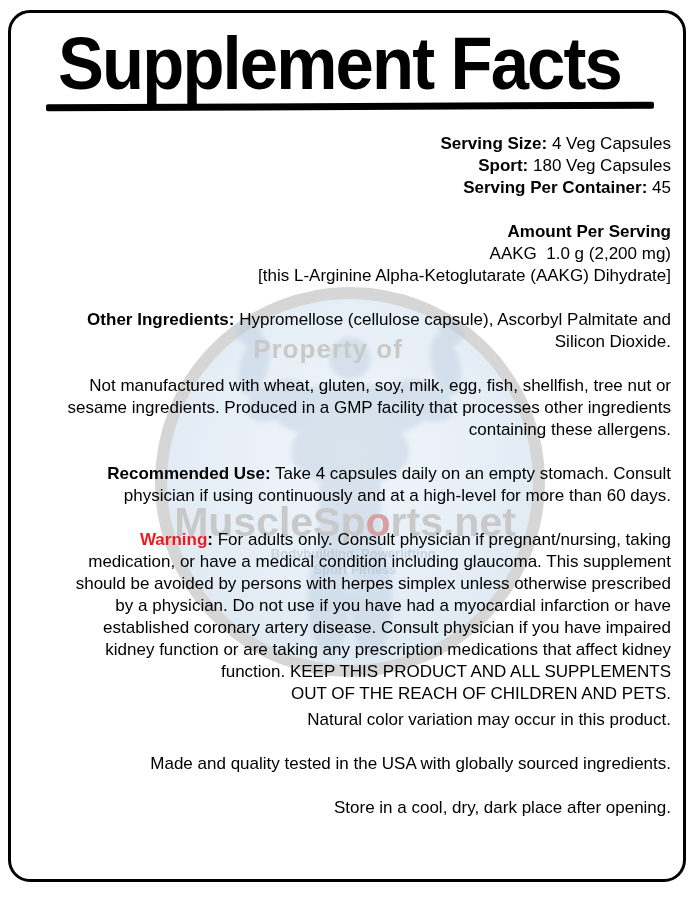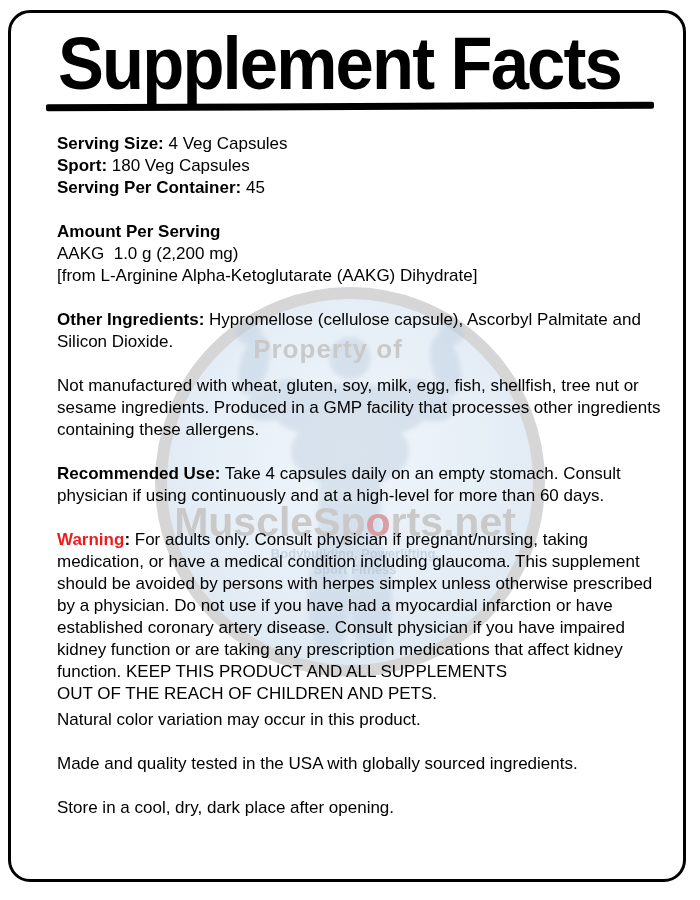--- a/index.html
+++ b/index.html
@@ -4,21 +4,21 @@
 <style>
   html,body{margin:0;padding:0;background:#ffffff;}
   body{font-family:"Liberation Sans","DejaVu Sans",sans-serif;}
   .sheet{position:relative;width:700px;height:900px;background:#ffffff;overflow:hidden;}
   .frame{position:absolute;left:8px;top:10px;width:678px;height:872px;border:3px solid #000;border-radius:22px;box-sizing:border-box;z-index:3;pointer-events:none;}
   h1.title{position:absolute;left:58px;top:27px;margin:0;z-index:2;
     font-size:74px;font-weight:bold;line-height:1;letter-spacing:-2px;color:#000;
     transform:scaleX(0.93);transform-origin:left top;white-space:nowrap;}
   .rule{position:absolute;left:46px;top:103px;width:608px;height:7px;background:#000;border-radius:2px;transform:rotate(-0.25deg);z-index:2;}
   .content{position:absolute;left:57px;top:133px;width:614px;z-index:2;
-    font-size:17px;line-height:22px;color:#000;}
+    font-size:17px;line-height:22px;color:#000;text-align:right;}
   .block{margin:0 0 22px 0;}
   .block.warning{margin-bottom:4px;}
   .line{display:block;}
   .pre-space{white-space:pre;}
   .warn-label{color:#ee1b1e;font-weight:bold;}
   .warning-text{white-space:pre-line;}
   b{font-weight:bold;}
 
   
   .watermark{position:absolute;inset:0;z-index:1;}
@@ -75,21 +75,21 @@
 
     <div class="block">
       <span class="line"><b>Serving Size:</b><span> 4 Veg Capsules</span></span>
       <span class="line"><b>Sport:</b><span> 180 Veg Capsules</span></span>
       <span class="line"><b>Serving Per Container:</b><span> 45</span></span>
     </div>
 
     <div class="block">
       <span class="line"><b>Amount Per Serving</b></span>
       <span class="line pre-space">AAKG  1.0 g (2,200 mg)</span>
-      <span class="line">[from L-Arginine Alpha-Ketoglutarate (AAKG) Dihydrate]</span>
+      <span class="line">[this L-Arginine Alpha-Ketoglutarate (AAKG) Dihydrate]</span>
     </div>
 
     <div class="block"><b>Other Ingredients:</b><span> Hypromellose (cellulose capsule), Ascorbyl Palmitate and Silicon Dioxide.</span></div>
 
     <div class="block">Not manufactured with wheat, gluten, soy, milk, egg, fish, shellfish, tree nut or sesame ingredients. Produced in a GMP facility that processes other ingredients containing these allergens.</div>
 
     <div class="block"><b>Recommended Use:</b><span> Take 4 capsules daily on an empty stomach. Consult physician if using continuously and at a high-level for more than 60 days.</span></div>
 
     <div class="block warning"><b class="warn-label">Warning</b><b>:</b><span class="warning-text"> For adults only. Consult physician if pregnant/nursing, taking medication, or have a medical condition including glaucoma. This supplement should be avoided by persons with herpes simplex unless otherwise prescribed by a physician. Do not use if you have had a myocardial infarction or have established coronary artery disease. Consult physician if you have impaired kidney function or are taking any prescription medications that affect kidney function. KEEP THIS PRODUCT AND ALL SUPPLEMENTS
 OUT OF THE REACH OF CHILDREN AND PETS.</span></div>

